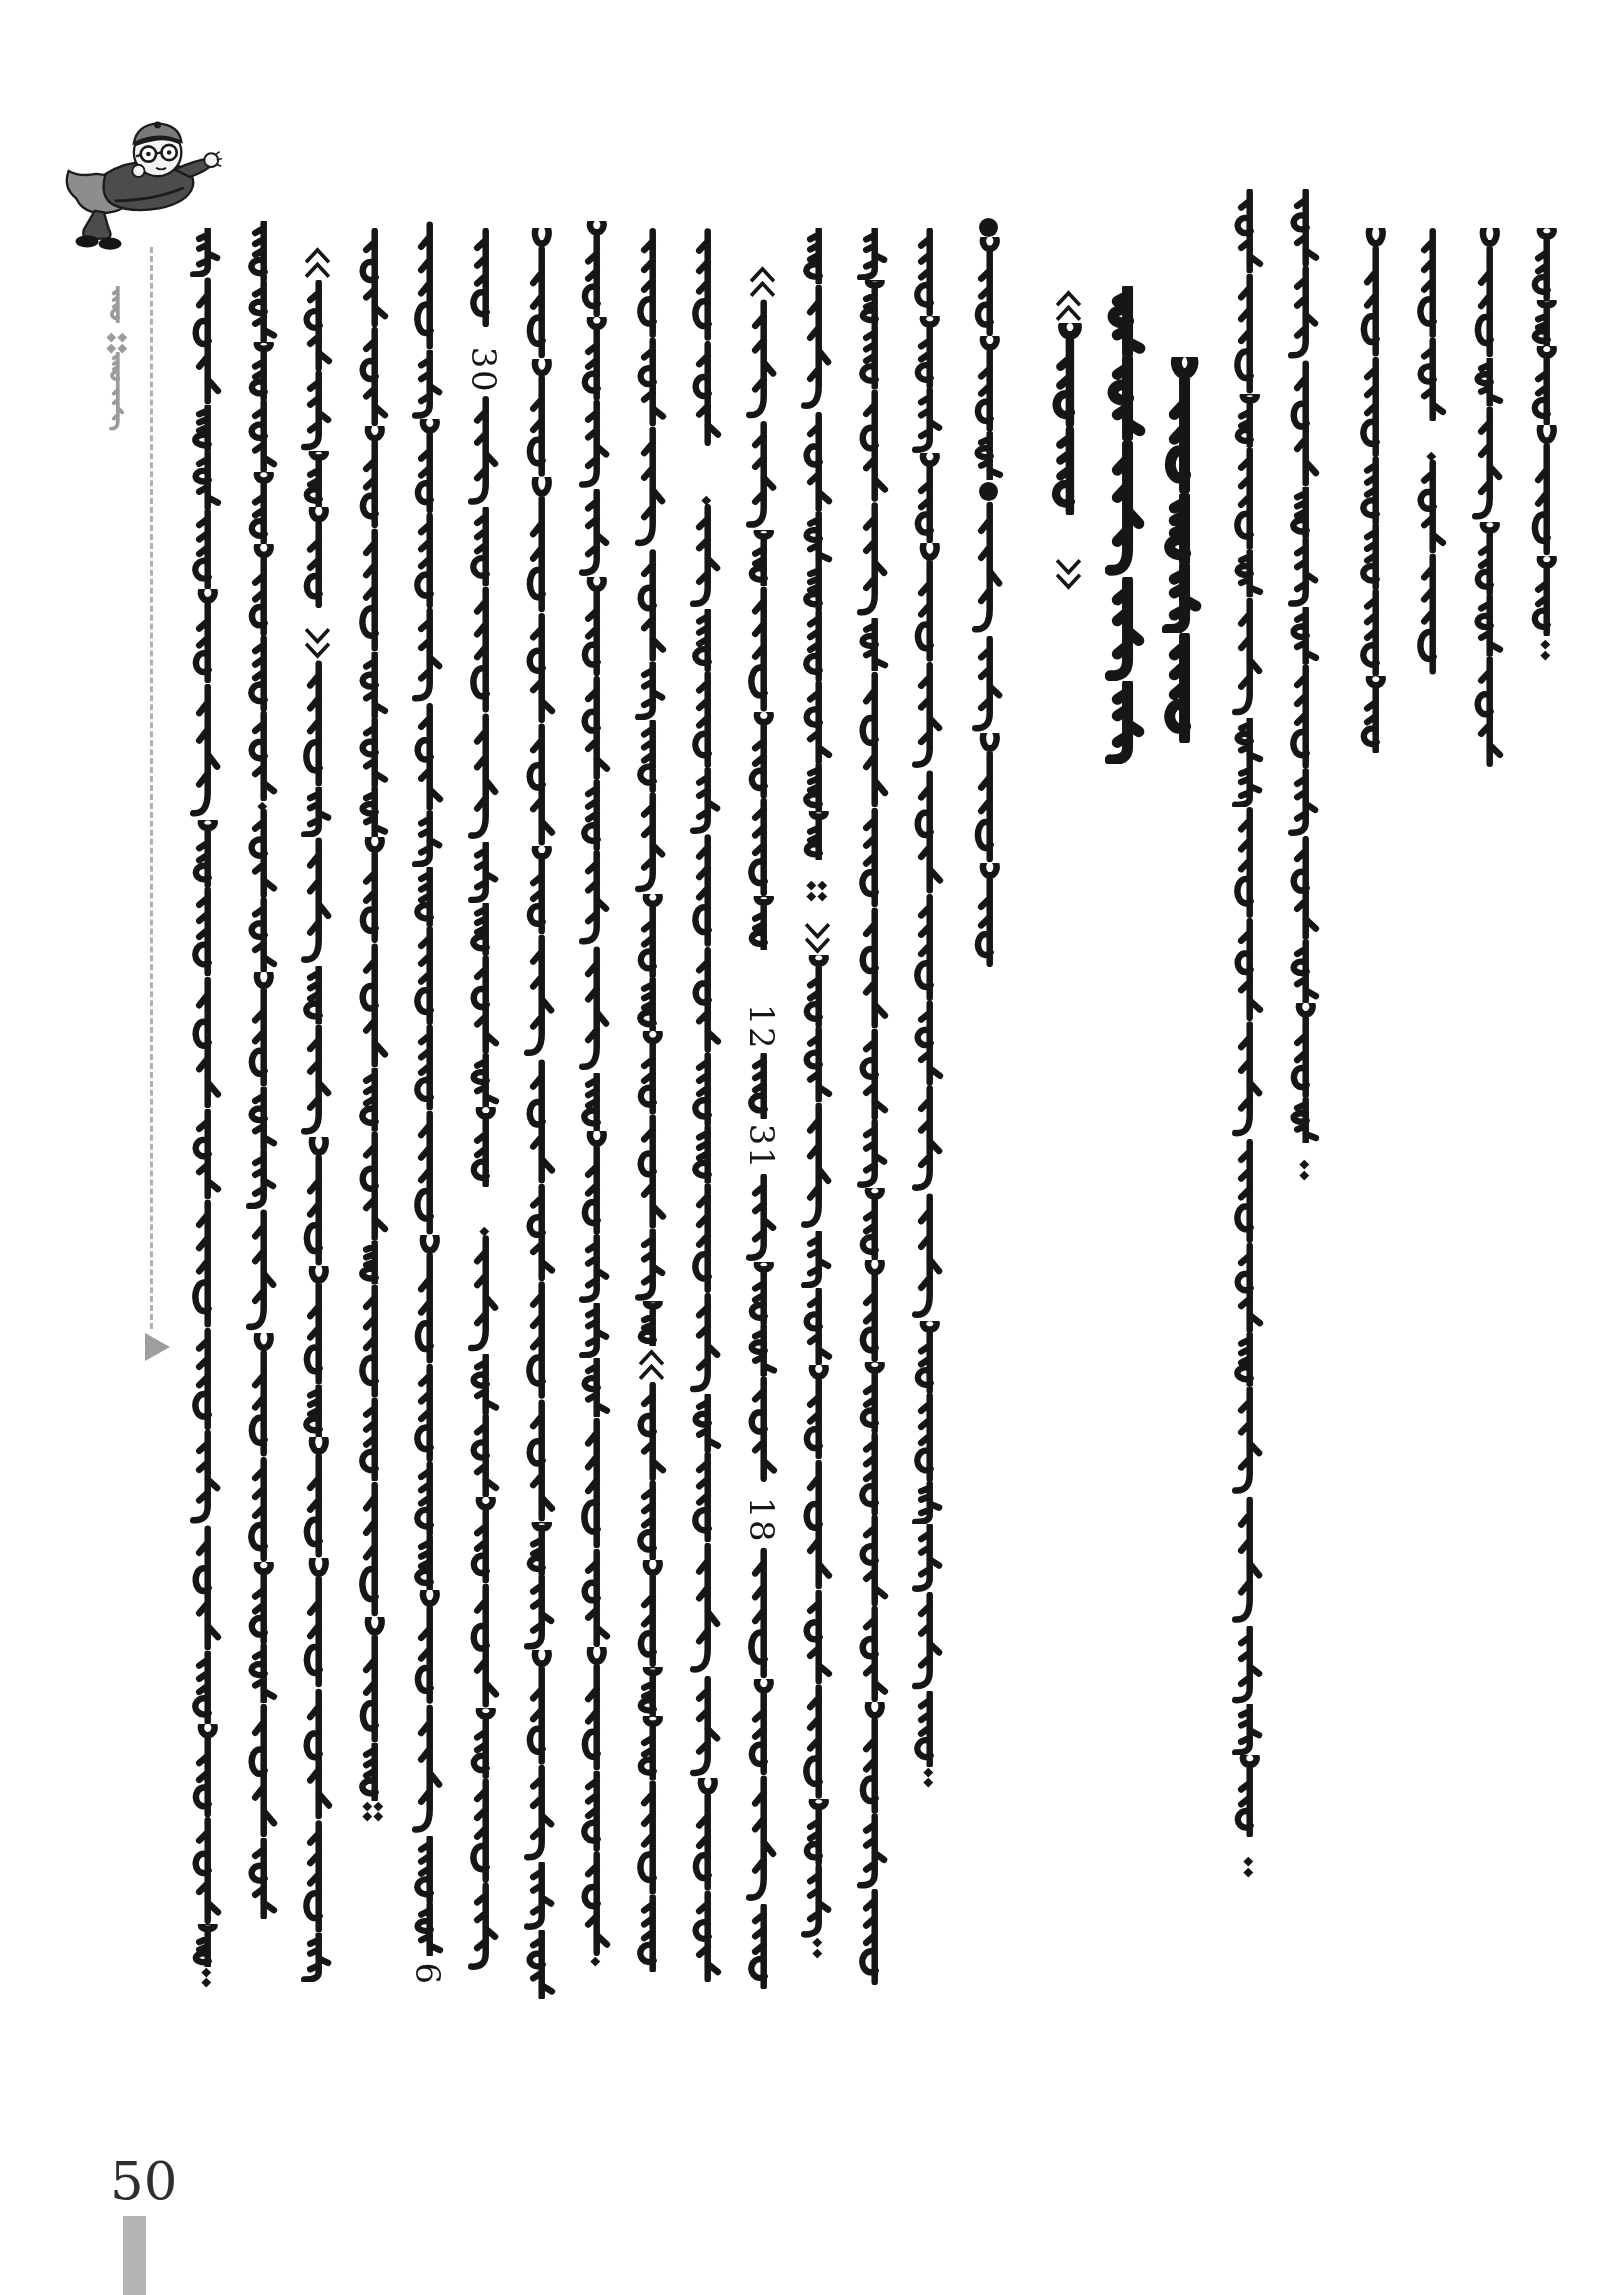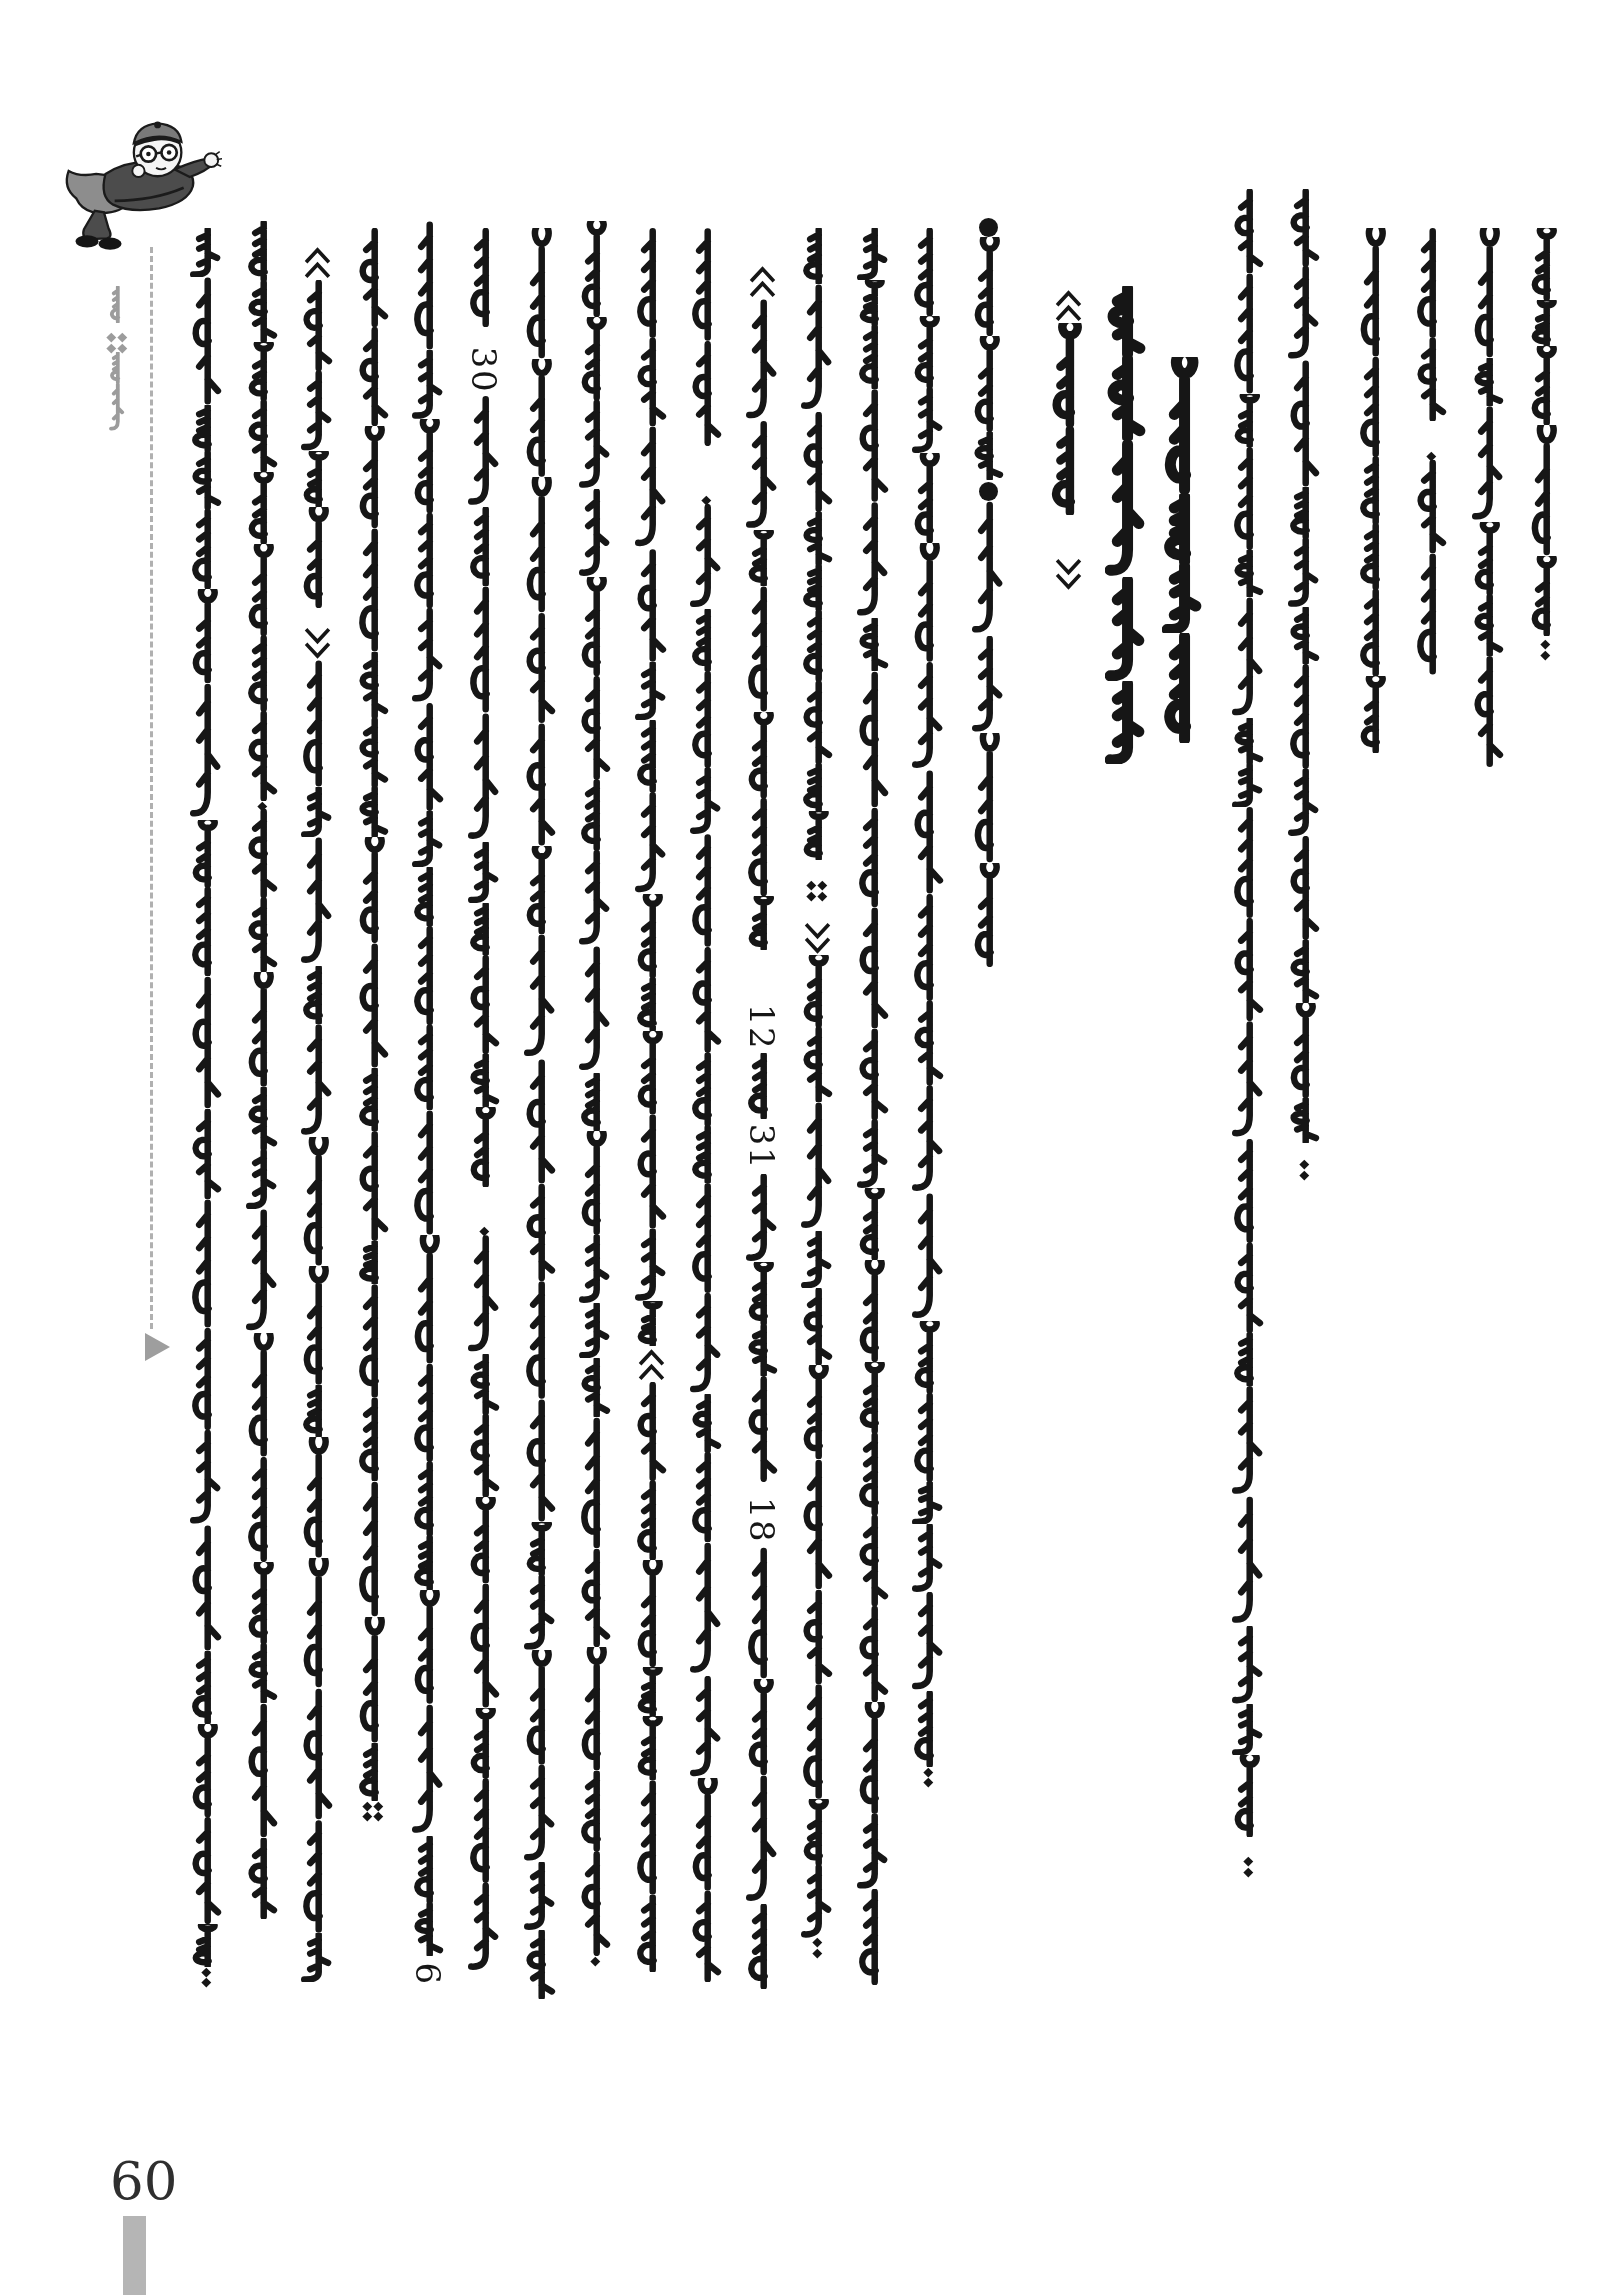--- a/index.html
+++ b/index.html
@@ -1301,16 +1301,16 @@
           <div class="dotrow">
             <span class="dot"></span>
           </div>
           <div class="dotrow">
             <span class="dot"></span>
           </div>
         </div>
       </div>
     </div>
 
-  <div class="pagenum">60</div>
+  <div class="pagenum">50</div>
   <div class="footbar"></div>
 </div>
 
 
 </body></html>

